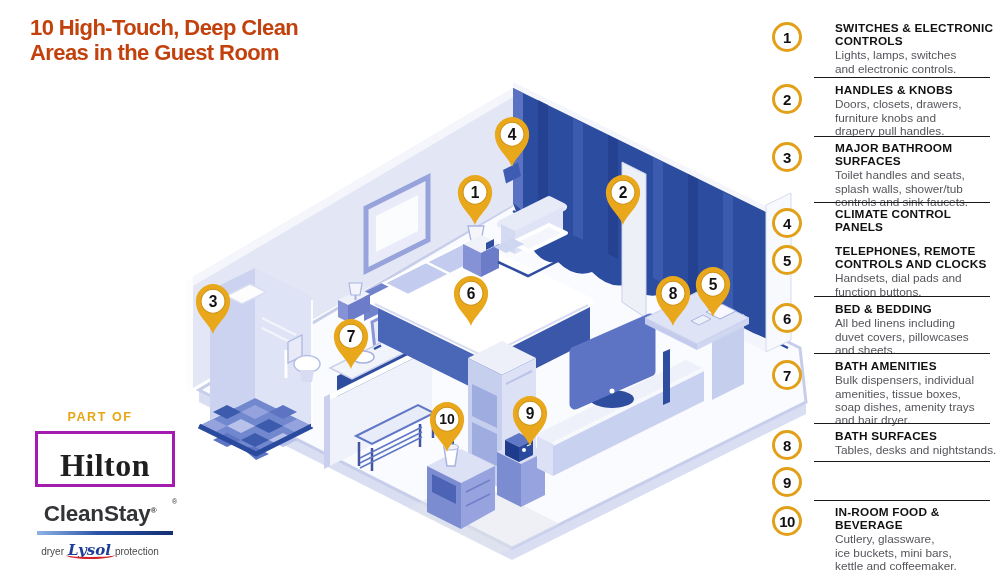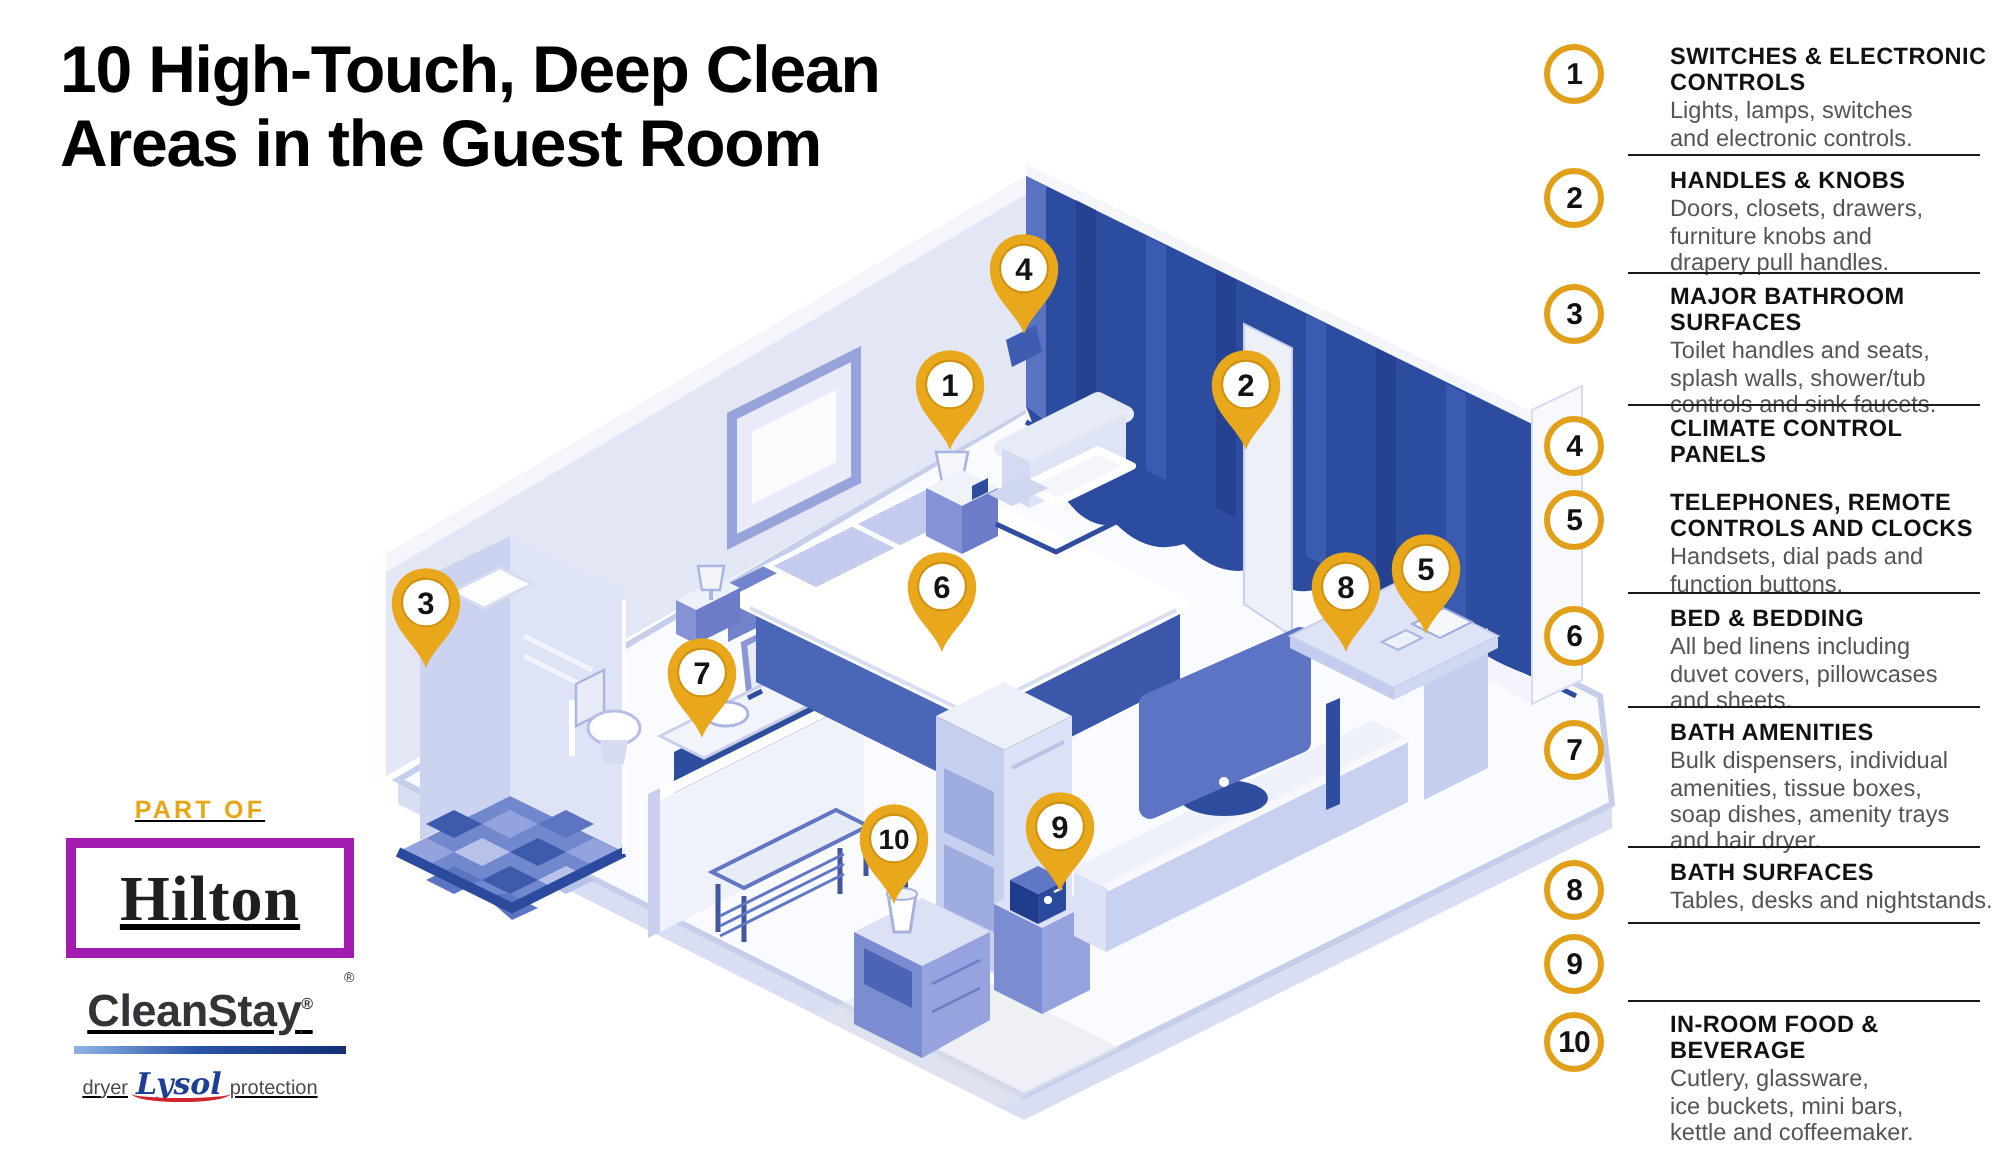--- a/index.html
+++ b/index.html
@@ -1,45 +1,45 @@
 <!DOCTYPE html>
 <html><head>
 <meta charset="utf-8">
 <style>
   html,body{margin:0;padding:0;background:#ffffff;}
   .canvas{position:relative;width:1000px;height:576px;background:#fff;overflow:hidden;
           font-family:"Liberation Sans",sans-serif;}
   .room-svg{position:absolute;left:0;top:0;width:1000px;height:576px;}
 
   .page-title{position:absolute;left:30px;top:16px;margin:0;white-space:pre-line;
-    font-size:33px;line-height:1.13;font-weight:bold;letter-spacing:-0.6px;color:#000000;}
+    font-size:22px;line-height:1.13;font-weight:bold;letter-spacing:-0.6px;color:#c2410c;}
 
   
   .legend{position:absolute;left:765px;top:0;width:233px;height:576px;}
   .leg-item{position:absolute;left:0;width:233px;}
   .leg-circ{position:absolute;left:7px;top:0;width:24px;height:24px;border:3.5px solid #E2A019;
     border-radius:50%;background:#fff;color:#111;font-weight:bold;font-size:15px;
     display:flex;align-items:center;justify-content:center;letter-spacing:-0.5px;}
   .leg-text{margin-left:70px;width:178px;}
   .leg-title{font-size:11.8px;font-weight:bold;color:#111;line-height:1.12;
     letter-spacing:0.2px;white-space:pre-line;}
   .leg-desc{font-size:11.8px;color:#54555B;line-height:1.13;white-space:pre-line;margin-top:1px;}
   .leg-sep{position:absolute;left:49px;width:176px;height:1px;background:#1a1a1a;}
 
   
   .pin{position:absolute;width:42px;height:54px;}
   .pin svg{width:42px;height:54px;display:block;}
   .pin text{font-family:"Liberation Sans",sans-serif;font-weight:bold;fill:#131313;}
 
   
-  .branding{position:absolute;left:20px;top:398px;width:170px;text-decoration:underline;}
+  .branding{position:absolute;left:20px;top:410px;width:170px;}
   .part-of{text-align:center;width:160px;color:#E7A614;font-weight:bold;font-size:12.5px;
     letter-spacing:1.6px;}
-  .hilton-box{margin:7px auto 0;width:134px;height:50px;border:5px solid #a21caf;background:#fff;
-    display:flex;align-items:center;justify-content:center;}
+  .hilton-box{margin:7px auto 0;width:134px;height:50px;border:3px solid #a21caf;background:#fff;
+    display:flex;align-items:flex-end;justify-content:center;}
   .hilton-word{font-family:"Liberation Serif",serif;font-weight:bold;font-size:32px;color:#1f1f1f;
     letter-spacing:0.5px;}
   .reg-box{position:absolute;left:152px;top:88px;font-size:7px;color:#333;}
   .cleanstay{text-align:center;width:160px;margin-top:14px;font-size:22.5px;font-weight:bold;
     color:#333437;letter-spacing:-0.2px;}
   .cleanstay sup{font-size:8px;}
   .blue-rule{width:136px;height:3.5px;margin:4px auto 0;
     background:linear-gradient(90deg,#8FB4E4 0%,#2A53A8 45%,#132F73 100%);}
   .lysol-line{width:160px;text-align:center;margin-top:6px;font-size:10px;color:#4A4A4E;}
   .lysol-word{position:relative;display:inline-block;margin:0 4px;

